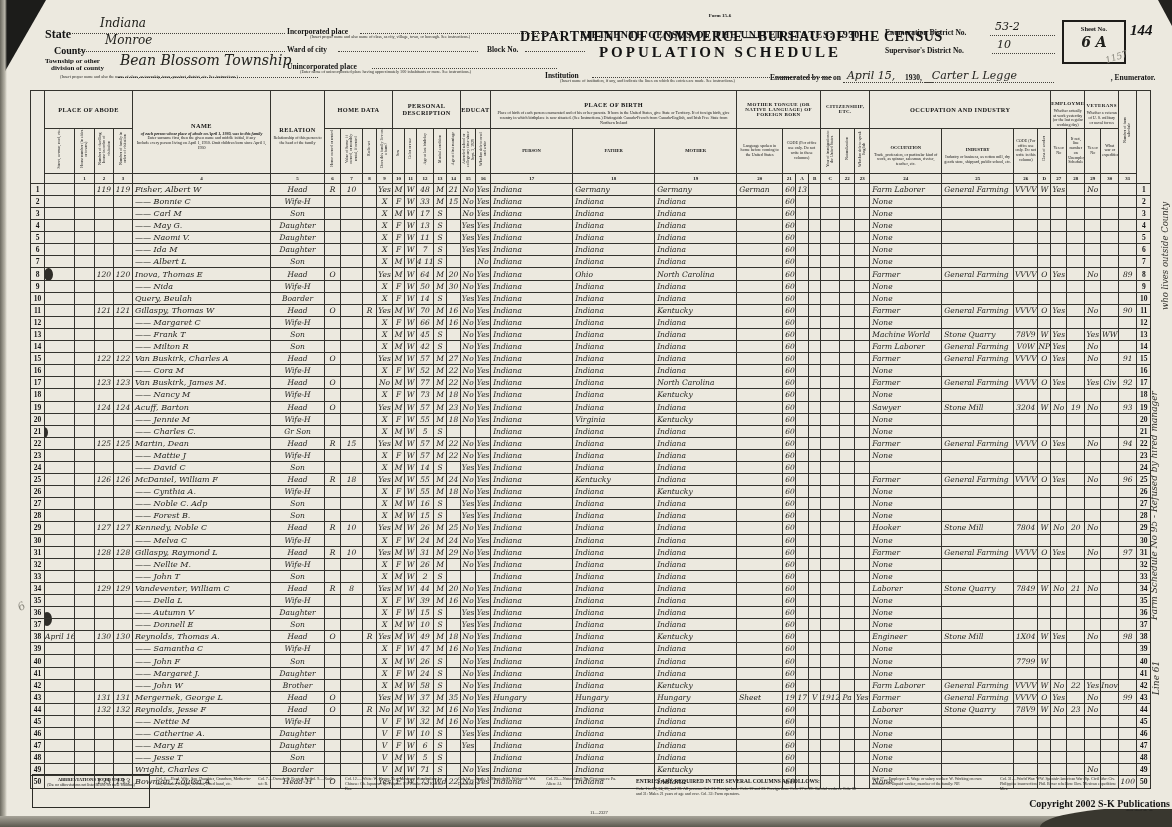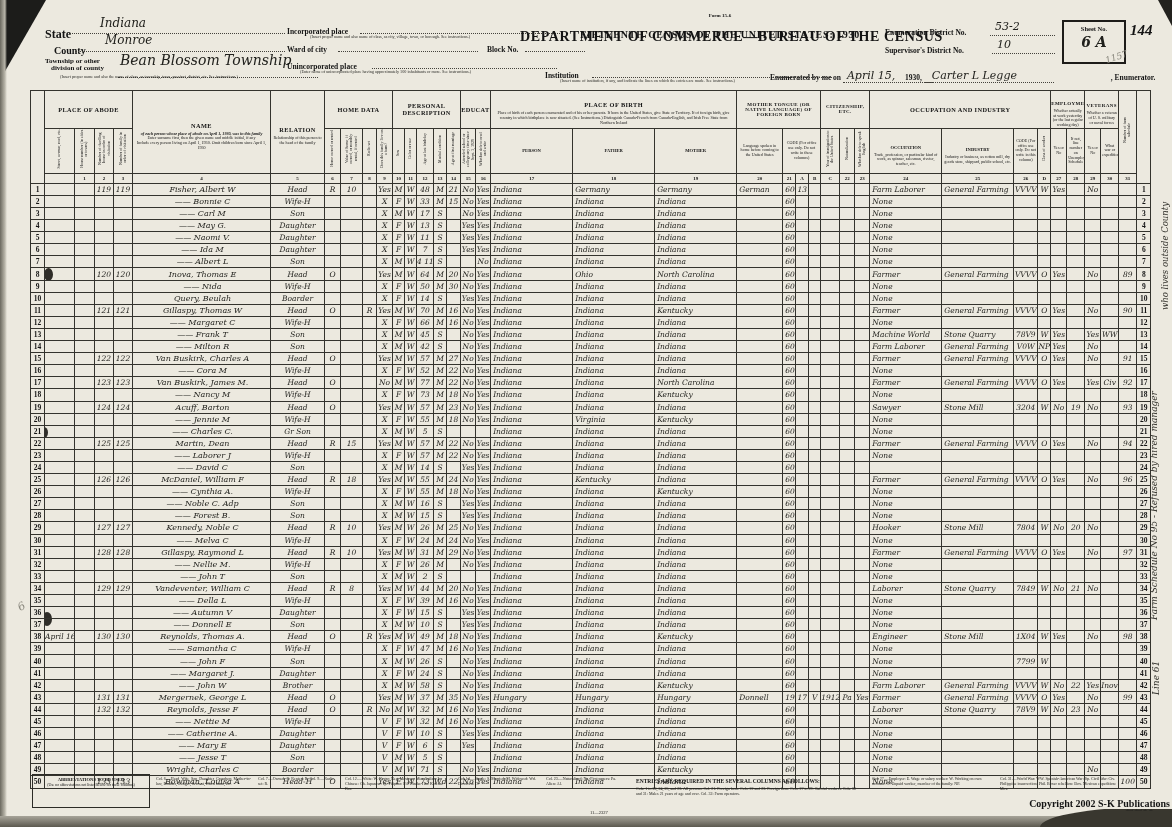--- a/index.html
+++ b/index.html
@@ -30,21 +30,21 @@
   .gd{font-size:4.1px;font-weight:normal;display:block;line-height:1.15;white-space:normal;padding:0 1px;}
   .vt{writing-mode:vertical-rl;transform:rotate(180deg);font-size:4px;font-weight:normal;
       line-height:1.08;max-height:40px;display:inline-block;white-space:normal;letter-spacing:0;}
   .r2{height:42px;}
   .r2 th{vertical-align:middle;}
   .sub{font-size:4.6px;}
   .num{font-size:5px;font-weight:bold;height:9px;background:#ece9df;}
   #sched tbody td{height:11.1px;font-size:7.5px;text-align:center;white-space:nowrap;}
   #sched tbody td.hw{font-family:"DejaVu Serif",serif;font-style:italic;color:#1e1e1a;}
   #sched tbody td.tl{text-align:left;padding-left:2px;}
-  #sched tbody td.nm{font-size:8px;text-align:center;}
+  #sched tbody td.nm{font-size:8px;}
   td.linec,th.linec{font-family:"Liberation Serif",serif;font-style:normal;font-size:5.4px;font-weight:bold;text-align:center;background:#ece9df;}
   
   .vnote{position:absolute;writing-mode:vertical-rl;transform:rotate(180deg);
     font-family:"DejaVu Serif",serif;font-style:italic;color:#33322c;font-size:9px;white-space:nowrap;}
   
   .abbr-box{position:absolute;left:32px;top:774px;width:118px;height:34px;border:1px solid #2c2b26;
     text-align:center;font-size:4.6px;font-weight:bold;padding-top:2px;box-sizing:border-box;}
   .fblock{position:absolute;font-size:4px;line-height:1.25;white-space:normal;color:#22221e;}
   .sheetbox{position:absolute;left:1062px;top:20px;width:64px;height:44px;border:2px solid #1d1c19;box-sizing:border-box;text-align:center;}
 </style>
@@ -87,20 +87,21 @@
   <div class="p bold" style="left:487px;top:45px;font-size:7.5px;">Block No.</div>
   <span class="p dots" style="left:525px;top:42px;width:60px;"></span>
 
   <div class="p bold" style="left:287px;top:62px;font-size:7.5px;">Unincorporated place</div>
   <span class="p dots" style="left:372px;top:59px;width:185px;"></span>
   <div class="p hint" style="left:300px;top:69px;">(Enter name of unincorporated place having approximately 100 inhabitants or more.   See instructions.)</div>
 
   <div class="p bold" style="left:520px;top:13px;width:400px;text-align:center;font-size:5px;">Form 15-6</div>
   <div class="p bold" style="left:520px;top:29px;width:400px;text-align:center;font-size:14px;letter-spacing:.6px;">DEPARTMENT OF COMMERCE—BUREAU OF THE CENSUS</div>
   <div class="p bold" style="left:500px;top:29px;width:440px;text-align:center;font-size:10px;letter-spacing:.8px;">FIFTEENTH CENSUS OF THE UNITED STATES: 1930</div>
+  <div class="p bold" style="left:500px;top:44px;width:440px;text-align:center;font-size:15px;letter-spacing:3px;">POPULATION SCHEDULE</div>
 
   <div class="p bold" style="left:545px;top:71px;font-size:7.5px;">Institution</div>
   <span class="p dots" style="left:592px;top:68px;width:240px;"></span>
   <div class="p hint" style="left:560px;top:78px;">(Insert name of institution, if any, and indicate the lines on which the entries are made.   See instructions.)</div>
 
   <div class="p bold" style="left:885px;top:28px;font-size:7.5px;">Enumeration District No.</div>
   <span class="p dots" style="left:990px;top:26px;width:65px;"></span>
   <div class="p hwt" style="left:995px;top:20px;font-size:11px;">53-2</div>
 
   <div class="p bold" style="left:885px;top:46px;font-size:7.5px;">Supervisor's District No.</div>
@@ -1166,21 +1167,21 @@
           <td class="hw"></td>
           <td class="hw">94</td>
           <td class="linec">22</td>
         </tr>
         <tr>
           <td class="linec">23</td>
           <td class="hw"></td>
           <td class="hw"></td>
           <td class="hw"></td>
           <td class="hw"></td>
-          <td class="hw tl nm">—— Laborer J</td>
+          <td class="hw tl nm">—— Mattie J</td>
           <td class="hw">Wife-H</td>
           <td class="hw"></td>
           <td class="hw"></td>
           <td class="hw"></td>
           <td class="hw">X</td>
           <td class="hw">F</td>
           <td class="hw">W</td>
           <td class="hw">57</td>
           <td class="hw">M</td>
           <td class="hw">22</td>
@@ -1982,21 +1983,21 @@
           <td class="hw">M</td>
           <td class="hw">W</td>
           <td class="hw">37</td>
           <td class="hw">M</td>
           <td class="hw">35</td>
           <td class="hw">No</td>
           <td class="hw">Yes</td>
           <td class="hw tl">Hungary</td>
           <td class="hw tl">Hungary</td>
           <td class="hw tl">Hungary</td>
-          <td class="hw tl">Donnell</td>
+          <td class="hw tl">Sheet</td>
           <td class="hw tl">19</td>
           <td class="hw">17</td>
           <td class="hw">V</td>
           <td class="hw">1912</td>
           <td class="hw">Pa</td>
           <td class="hw">Yes</td>
           <td class="hw tl">Farmer</td>
           <td class="hw tl">General Farming</td>
           <td class="hw">VVVV</td>
           <td class="hw">O</td>

